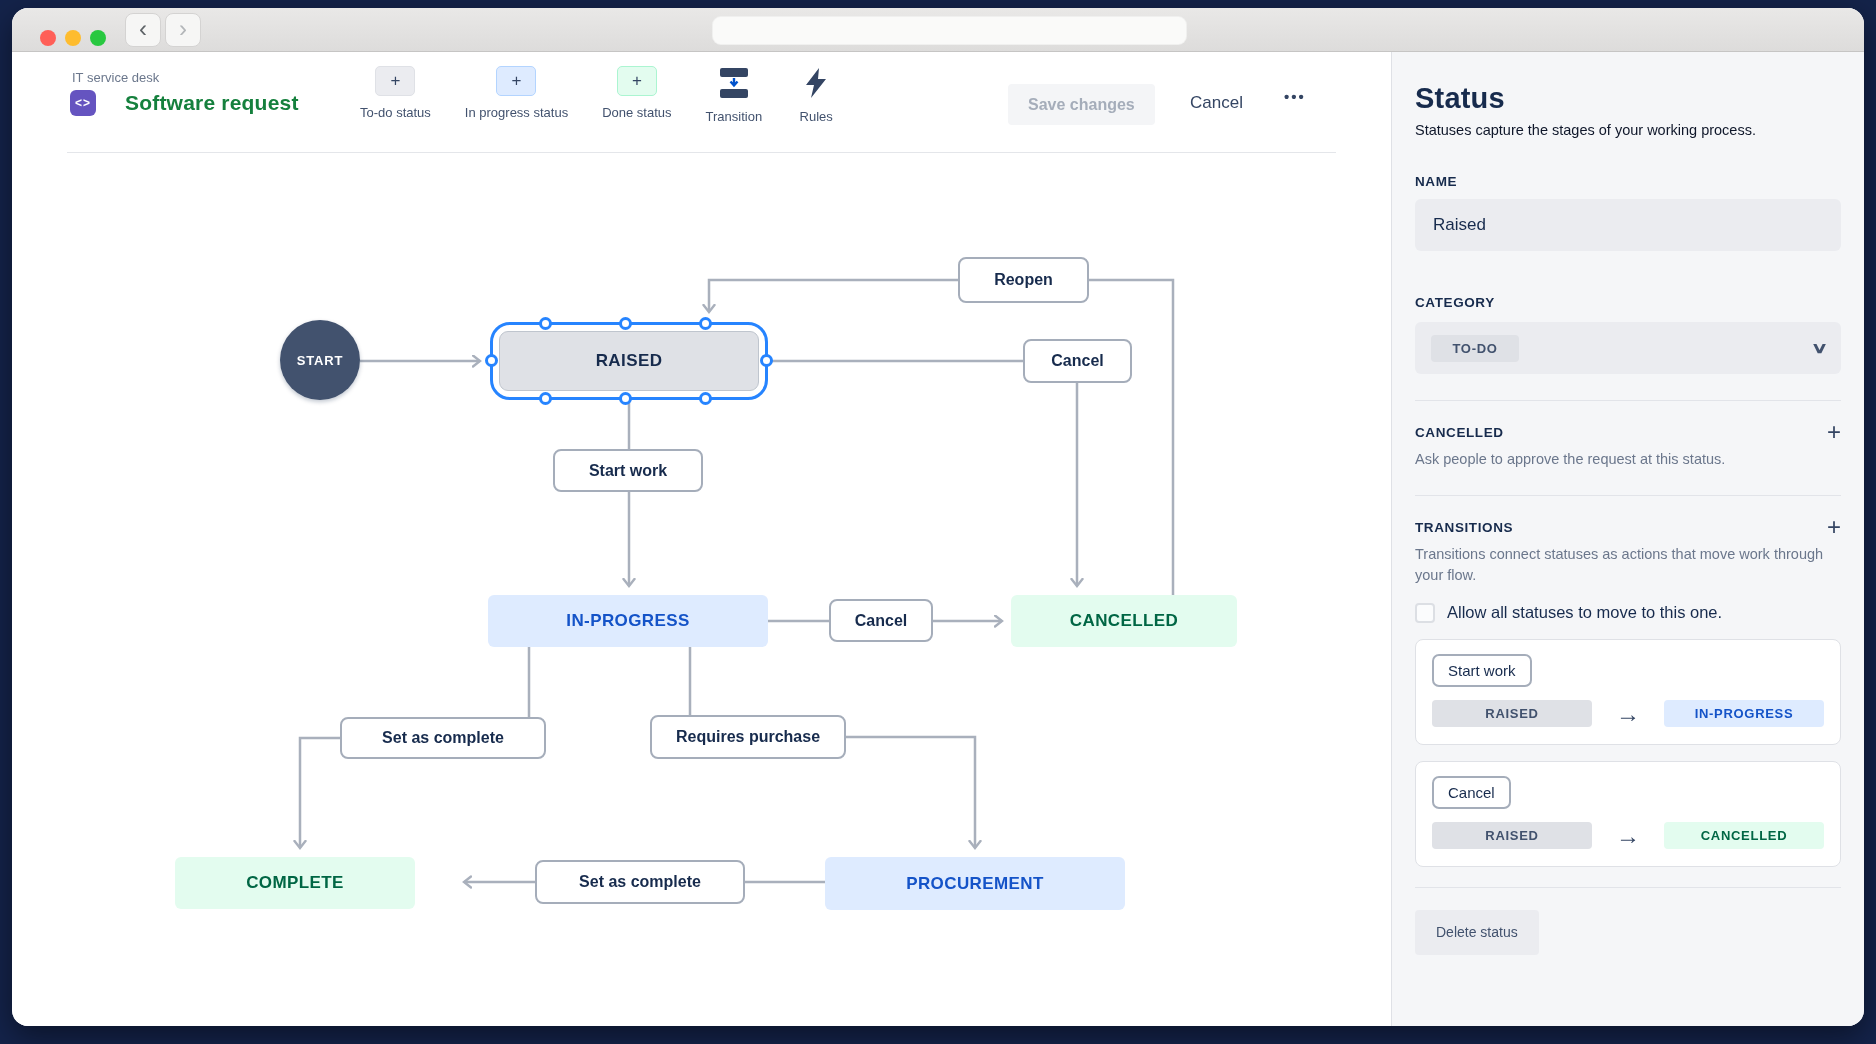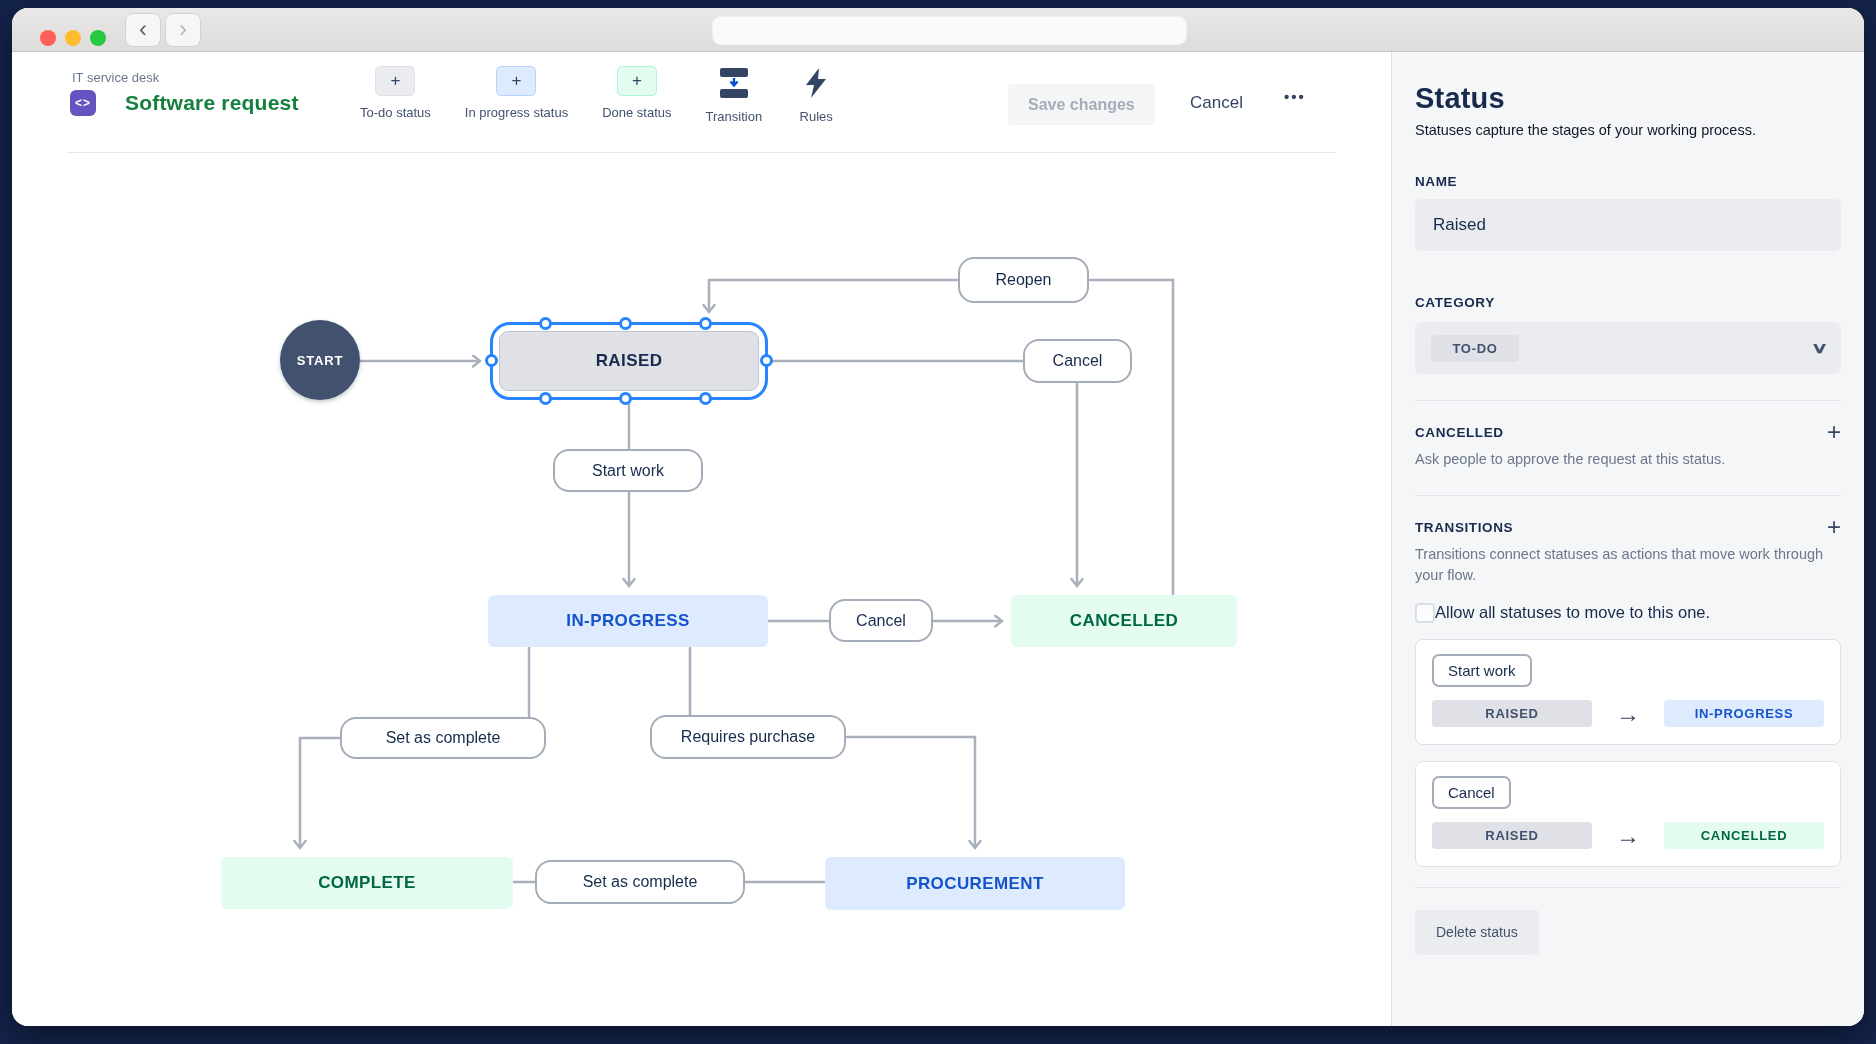--- a/index.html
+++ b/index.html
@@ -64,25 +64,25 @@
   .node-raised { position:absolute; left:6px; top:6px; right:6px; bottom:6px;
                  background:#DFE1E6; border:1px solid #BFC5CE; border-radius:9px;
                  display:flex; align-items:center; justify-content:center;
                  font-weight:bold; font-size:17px; letter-spacing:.4px; color:#172B4D; }
   .handle { position:absolute; width:13px; height:13px; border-radius:50%;
             background:#fff; border:3px solid #2684FF; }
   .node-blue  { background:#DEEBFF; color:#1453C8; }
   .node-green { background:#E3FCEF; color:#006644; }
   .node-inprogress  { left:476px; top:543px; width:280px; height:52px; }
   .node-cancelled   { left:999px; top:543px; width:226px; height:52px; }
-  .node-complete    { left:163px; top:805px; width:292px; height:52px;margin-left:46px; }
+  .node-complete    { left:163px; top:805px; width:240px; height:52px; }
   .node-procurement { left:813px; top:805px; width:300px; height:53px; }
 
-  .tlabel { position:absolute; z-index:2; background:#fff; border:2px solid #A5ADBA; border-radius:16px;
-            color:#172B4D; font-size:16px; display:flex; align-items:center; justify-content:center; }
+  .tlabel { position:absolute; z-index:2; background:#fff; border:2px solid #A5ADBA; border-radius:8px;
+            color:#172B4D; font-size:16px; display:flex; align-items:center; justify-content:center;font-weight:bold; }
   .tl-reopen   { left:946px; top:205px; width:131px; height:46px; }
   .tl-canceltop{ left:1011px; top:287px; width:109px; height:44px; }
   .tl-startwork{ left:541px; top:397px; width:150px; height:43px; }
   .tl-cancelmid{ left:817px; top:547px; width:104px; height:43px; }
   .tl-setmid   { left:328px; top:665px; width:206px; height:42px; }
   .tl-requires { left:638px; top:663px; width:196px; height:44px; }
   .tl-setbottom{ left:523px; top:808px; width:210px; height:44px; }
 
   
   .panel { width:473px; background:#F5F6F8; border-left:1px solid #DFE1E6; padding:30px 23px 0; position:relative; }
@@ -97,21 +97,21 @@
                 font-family:"Liberation Sans", sans-serif; }
   .select { margin-top:12px; width:100%; height:52px; border-radius:6px; background:#EBECF0;
             display:flex; align-items:center; justify-content:space-between; padding:0 16px; cursor:pointer; }
   .pill { border-radius:4px; font-size:13px; font-weight:bold; letter-spacing:.7px;
           display:flex; align-items:center; justify-content:center; height:27px; }
   .pill-gray { background:#DFE1E6; color:#42526E; }
   .todo-pill { width:88px; }
   .chev { color:#42526E; font-size:15px; font-weight:bold; transform:scaleX(1.6); }
   .divider { height:1px; background:#E2E4E9; margin-top:26px; }
   .mt22{margin-top:22px;} .mt36{margin-top:36px;} .mt44{margin-top:44px;}
-  .check-row { margin-top:18px; display:flex; align-items:center; }
+  .check-row { margin-top:18px; display:flex; align-items:center; gap:12px; }
   .checkbox { width:20px; height:20px; border-radius:4px; border:2px solid #DCDFE4; background:#FBFCFD; }
   .check-label { font-size:16.5px; color:#172B4D; }
   .tcard { margin-top:16px; background:#fff; border:1px solid #DFE1E6; border-radius:8px; padding:14px 16px 16px; }
   .tchip { display:inline-block; border:2px solid #A5ADBA; border-radius:7px; background:#fff;
            font-size:15px; color:#172B4D; padding:6px 14px; }
   .tcard-row { margin-top:13px; display:flex; align-items:center; justify-content:space-between; }
   .tcard-row .pill { width:160px; }
   .pill-blue { background:#DEEBFF; color:#1453C8; }
   .pill-green{ background:#E3FCEF; color:#006644; }
   .arrow-glyph { font-size:24px; color:#344563; }

